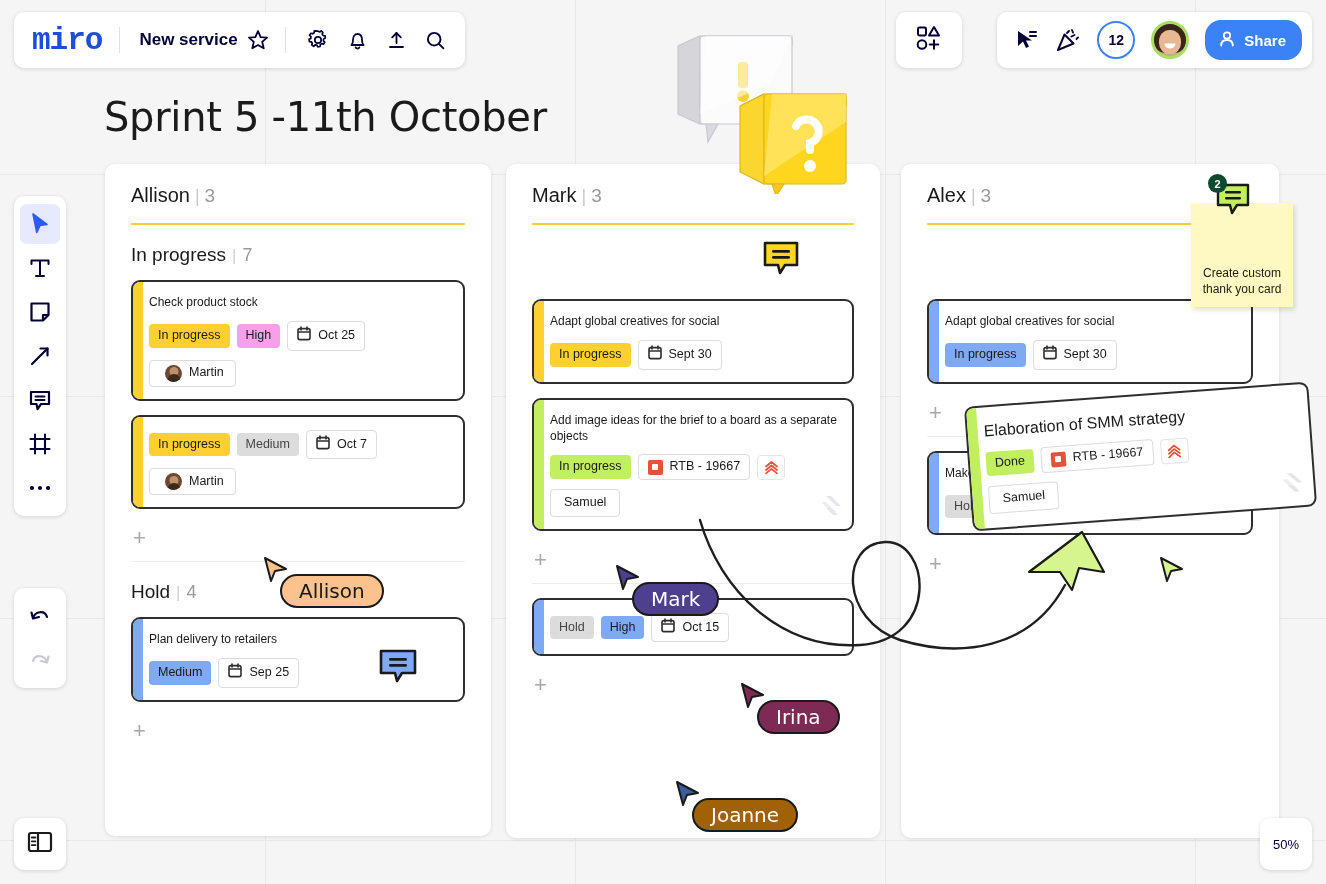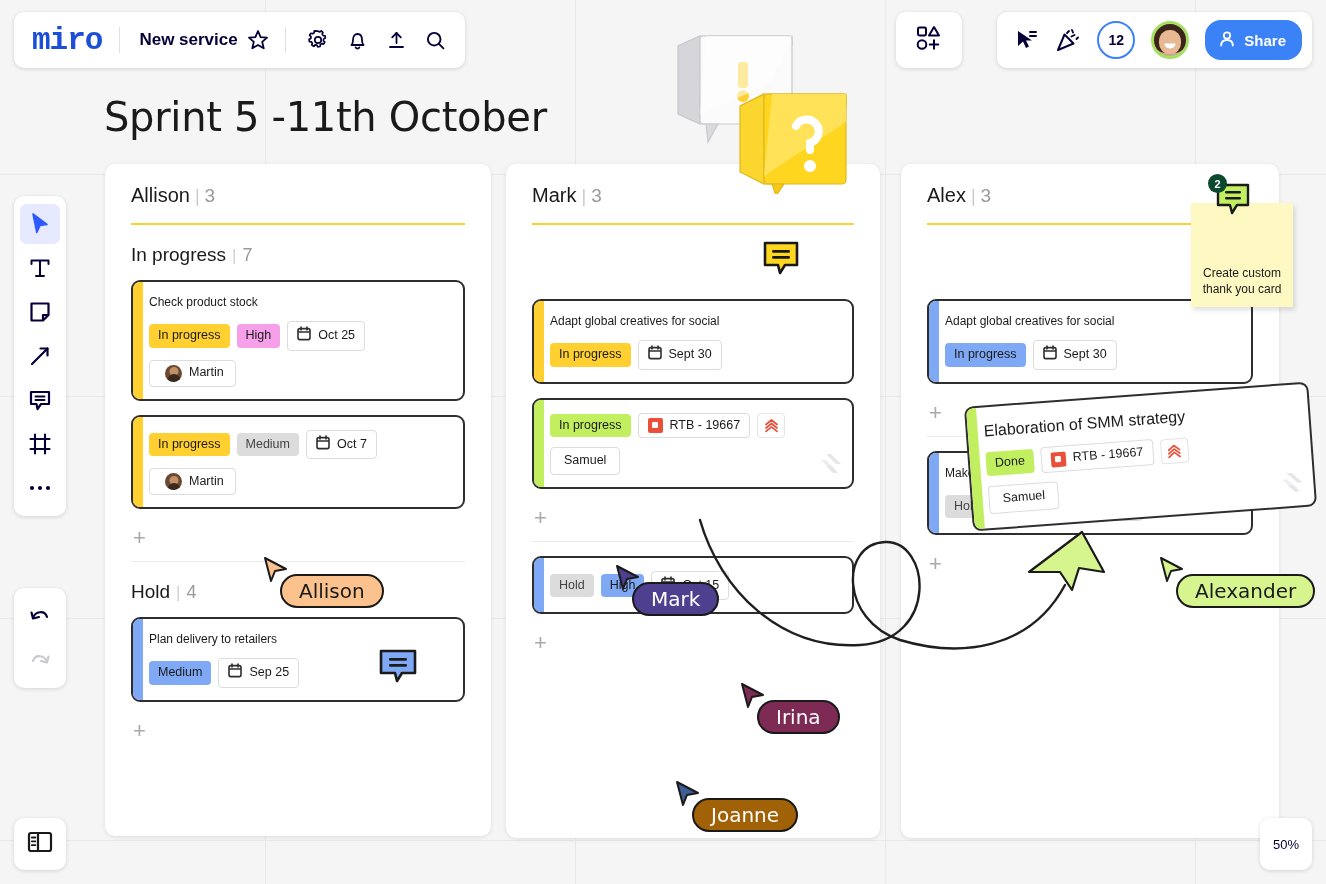--- a/index.html
+++ b/index.html
@@ -383,20 +383,21 @@
                   <rect x="1" y="2.6" width="12" height="11" rx="1.8" fill="none" stroke="#2e2e2e" stroke-width="1.6"></rect>
                   <path d="M1,6 h12" stroke="#2e2e2e" stroke-width="1.6"></path>
                   <path d="M4,1 L4,4 M10,1 L10,4" stroke="#2e2e2e" stroke-width="1.6" stroke-linecap="round"></path>
                 </svg></span>
               <span>Sept 30</span>
             </span>
           </div>
         </div>
         <div class="card">
           <div class="stripe" style="background: rgb(194, 239, 95);"></div>
+          <div class="ttl">Add image ideas for the brief to a board as a separate objects</div>
           <div class="chips">
             <span class="chip" style="background: rgb(194, 239, 95); color: rgb(26, 26, 26);">In progress</span>
             <span class="chip outline">
               <span class="jira-ic">
                 <i></i>
               </span>
               <span>RTB - 19667</span>
             </span>
             <span class="prio-chip">
               <svg width="15" height="15" viewBox="0 0 15 15">
@@ -586,23 +587,20 @@
   </div>
   <div class="ov cursor-label dark" style="left:692px; top:798px; background:#a16207;">
     <span>Joanne</span>
   </div>
 
   <div class="ov" style="left:1158px; top:556px;">
     <svg width="28" height="30" viewBox="0 0 28 30">
       <path d="M3,2 L24,13 L13,15 L9,25 Z" fill="#d6f58f" stroke="#1a1a1a" stroke-width="2" stroke-linejoin="round"></path>
     </svg>
   </div>
-  <div class="ov cursor-label" style="left:1176px; top:574px; background:#d6f58f; color:#1a1a1a;">
-    <span>Alexander</span>
-  </div>
 
   <div class="topbar-left">
     <span class="brand">miro</span>
     <span class="vdiv"></span>
     <span class="board-name">New service</span>
     <span class="ticon">
       <svg width="22" height="22" viewBox="0 0 22 22">
         <path d="M11,2 L13.6,8.1 L20,8.6 L15.2,12.9 L16.7,19.3 L11,15.9 L5.3,19.3 L6.8,12.9 L2,8.6 L8.4,8.1 Z" fill="none" stroke="#050038" stroke-width="1.8" stroke-linejoin="round"></path>
       </svg>
     </span>

